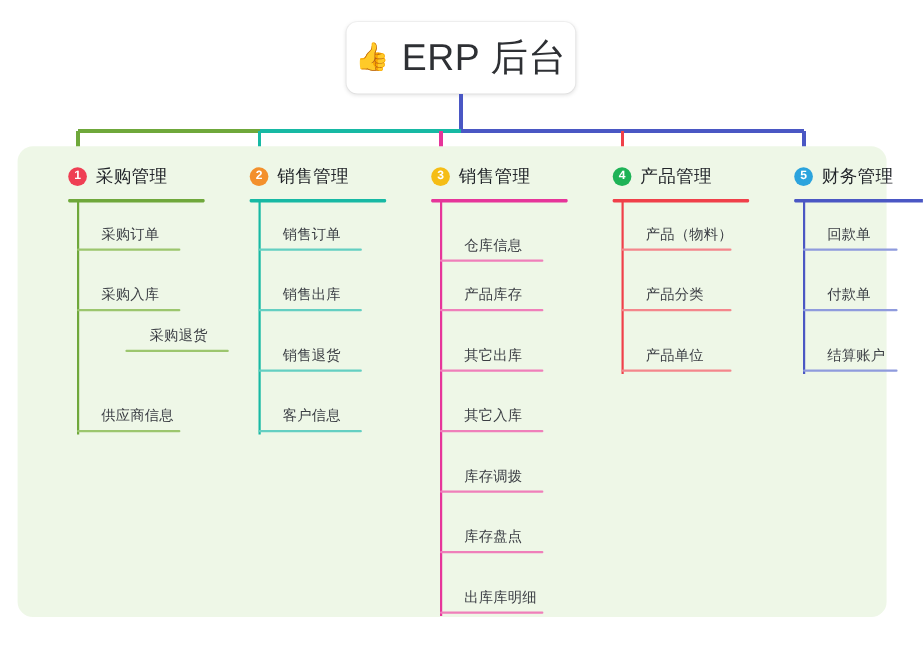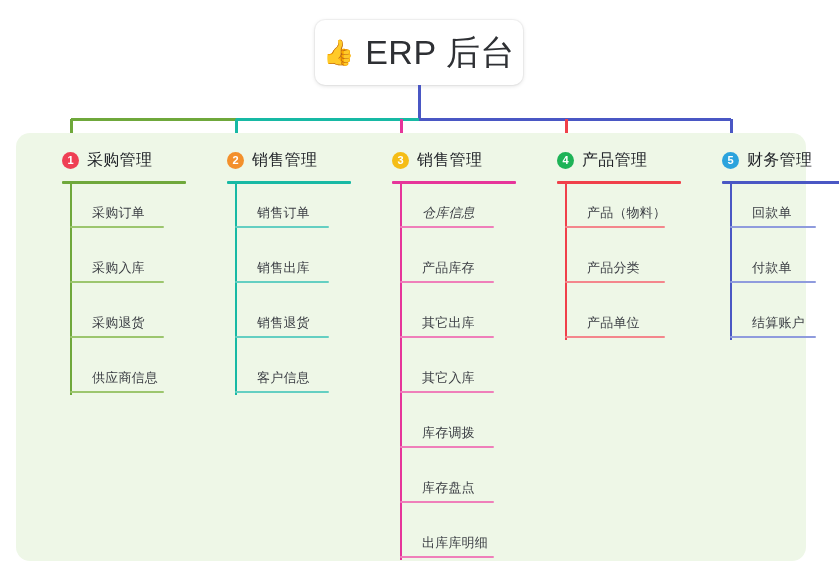--- a/index.html
+++ b/index.html
@@ -174,21 +174,21 @@
         <div class="head-rule" style="width: 124px; background: rgb(111, 168, 59);"></div>
         <div class="spine" style="height: 212px; background: rgb(111, 168, 59);"></div>
         <div class="leaf" style="top: 47px; width: 94px; height: 34px;">
           <span class="leaf-label">采购订单</span>
           <div class="leaf-rule" style="width: 94px; background: rgb(156, 198, 110);"></div>
         </div>
         <div class="leaf" style="top: 102px; width: 94px; height: 34px;">
           <span class="leaf-label">采购入库</span>
           <div class="leaf-rule" style="width: 94px; background: rgb(156, 198, 110);"></div>
         </div>
-        <div class="leaf" style="top: 157px; width: 94px; height: 34px;">
+        <div class="leaf" style="top: 139px; width: 94px; height: 34px; margin-left: 44px;">
           <span class="leaf-label">采购退货</span>
           <div class="leaf-rule" style="width: 94px; background: rgb(156, 198, 110);"></div>
         </div>
         <div class="leaf" style="top: 212px; width: 94px; height: 34px;">
           <span class="leaf-label">供应商信息</span>
           <div class="leaf-rule" style="width: 94px; background: rgb(156, 198, 110);"></div>
         </div>
       </div>
       <div class="column" style="left: 189px; top: 14px; width: 130px;">
         <div class="col-head">
@@ -214,21 +214,21 @@
           <div class="leaf-rule" style="width: 94px; background: rgb(100, 207, 194);"></div>
         </div>
       </div>
       <div class="column" style="left: 354px; top: 14px; width: 130px;">
         <div class="col-head">
           <span class="badge" style="background: rgb(245, 189, 22);">3</span>
           <span class="col-title">销售管理</span>
         </div>
         <div class="head-rule" style="width: 124px; background: rgb(230, 53, 154);"></div>
         <div class="spine" style="height: 377px; background: rgb(230, 53, 154);"></div>
-        <div class="leaf" style="top: 47px; width: 94px; height: 34px; font-style: italic;">
+        <div class="leaf" style="top: 57px; width: 94px; height: 34px;">
           <span class="leaf-label">仓库信息</span>
           <div class="leaf-rule" style="width: 94px; background: rgb(239, 127, 186);"></div>
         </div>
         <div class="leaf" style="top: 102px; width: 94px; height: 34px;">
           <span class="leaf-label">产品库存</span>
           <div class="leaf-rule" style="width: 94px; background: rgb(239, 127, 186);"></div>
         </div>
         <div class="leaf" style="top: 157px; width: 94px; height: 34px;">
           <span class="leaf-label">其它出库</span>
           <div class="leaf-rule" style="width: 94px; background: rgb(239, 127, 186);"></div>

